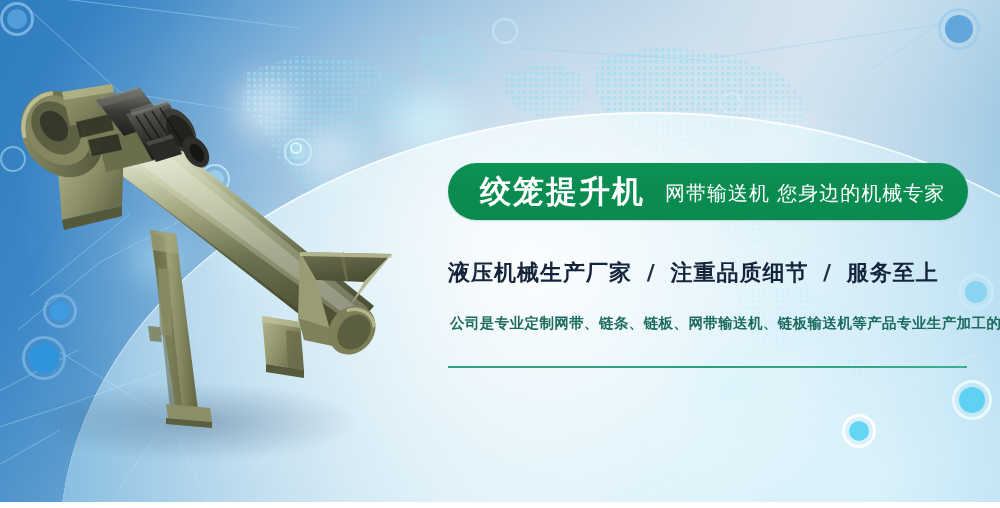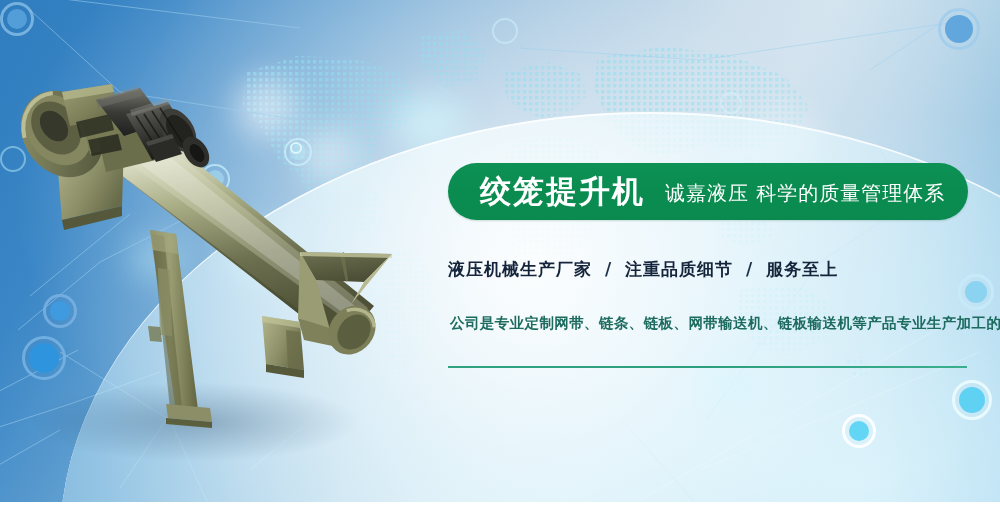--- a/index.html
+++ b/index.html
@@ -142,21 +142,21 @@
     margin-left: 20px;
     margin-top: 3px;
   }
 
   #subtitle {
     position: absolute;
     left: 0px;
     top: 258px;
     width: 520px;
     color: #14243a;
-    font-size: 17px;
+    font-size: 22px;
     font-weight: bold;
     letter-spacing: 1px;
     white-space: nowrap;
   }
   #subtitle .sep {
     color: #1c3047;
     font-weight: bold;
     padding: 0 6px;
   }
 
@@ -452,21 +452,21 @@
       <polygon points="262,286 300,292 300,298 262,292" fill="#c7ca9e" opacity="0.6"></polygon>
       <polygon points="286,300 300,302 302,340 288,338" fill="#6b6e4a" opacity="0.8"></polygon>
       <polygon points="266,334 304,340 304,348 266,342" fill="#56593a"></polygon>
     </g>
   </svg>
 
   <div id="content">
 
     <div id="title-pill">
       <span id="title-main">绞笼提升机</span>
-      <span id="title-sub">诚嘉液压 科学的质量管理体系</span>
+      <span id="title-sub">网带输送机 您身边的机械专家</span>
     </div>
 
     <div id="subtitle">
       <span>液压机械生产厂家</span>
       <span class="sep">/</span>
       <span>注重品质细节</span>
       <span class="sep">/</span>
       <span>服务至上</span>
     </div>
 

